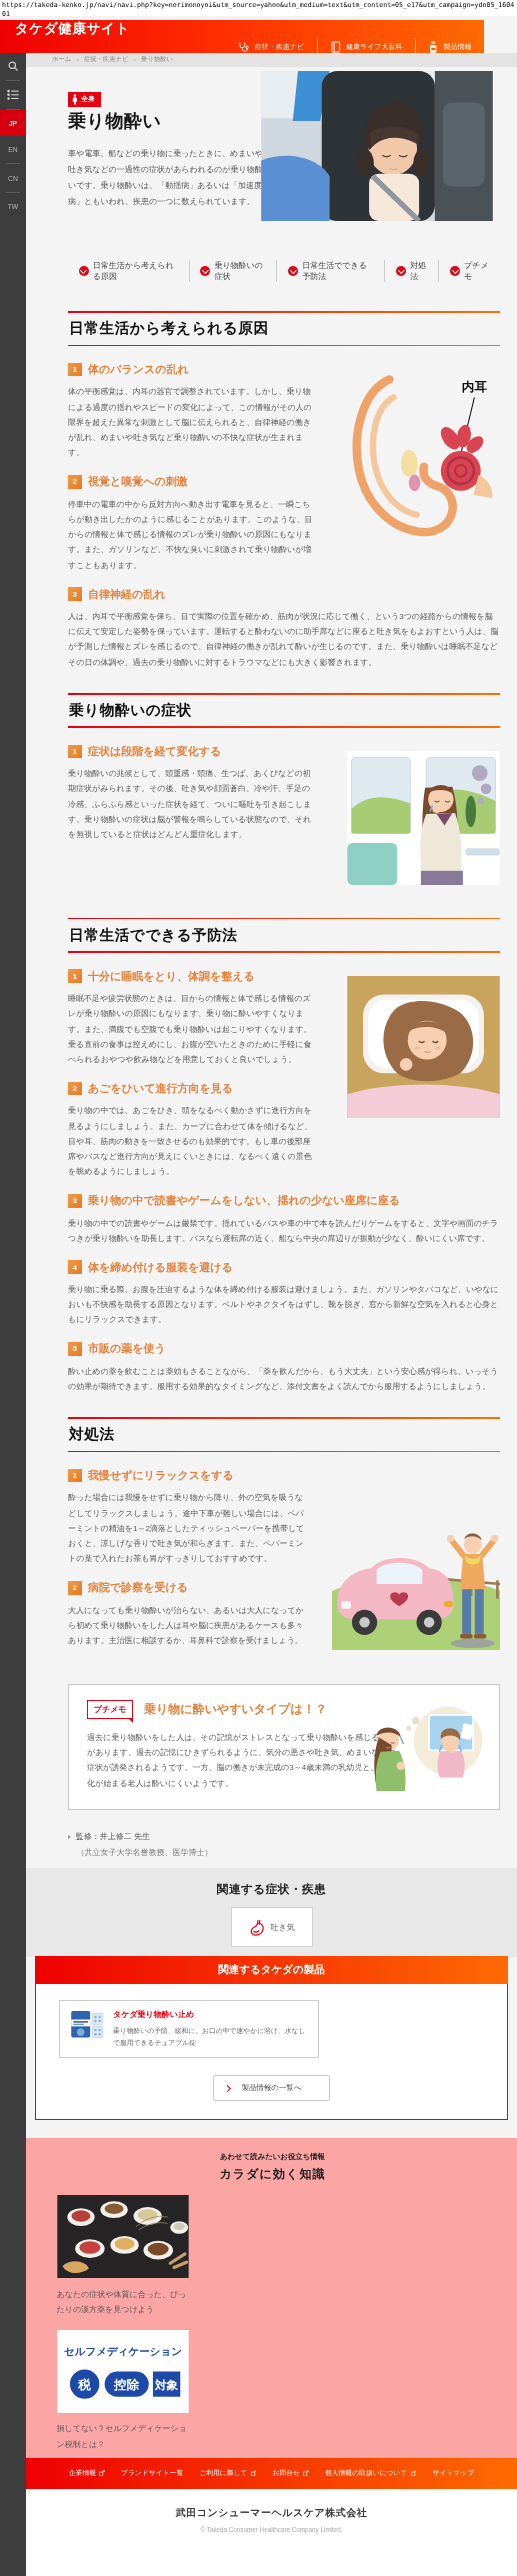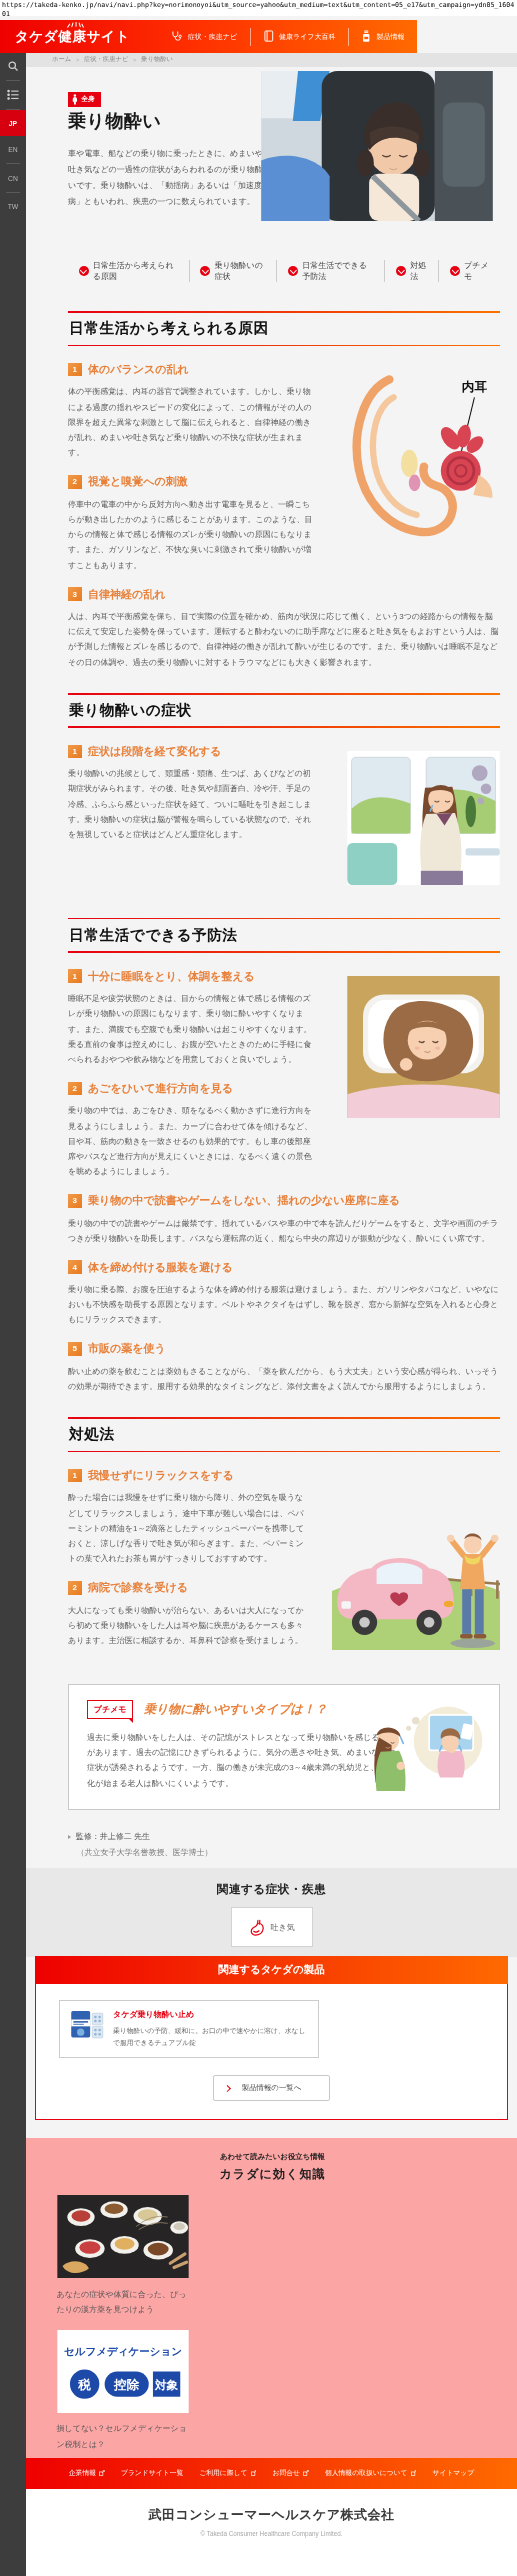--- a/index.html
+++ b/index.html
@@ -5,22 +5,22 @@
   html,body{margin:0;padding:0;}
   body{font-family:"Liberation Sans","DejaVu Sans",sans-serif;background:#fff;}
   .page{position:relative;width:517px;height:2576px;background:#f4f4f4;overflow:hidden;}
 
   
   .urlbar{position:absolute;top:0;left:0;width:517px;height:16px;background:#fff;
     font-family:"DejaVu Sans Mono","Liberation Mono",monospace;font-size:6.6px;color:#000;
     line-height:9px;word-break:break-all;padding:1.1px 2.1px;box-sizing:border-box;}
 
   
-  .header{position:absolute;top:20px;left:0;width:417px;height:33px;
-    background:linear-gradient(90deg,#ee0000,#ff2e00 45%,#ff6a00);display:flex;align-items:center;}
+  .header{position:absolute;top:20px;left:0;width:484px;height:33px;
+    background:linear-gradient(90deg,#ee0000,#ff2e00 45%,#ff6a00);display:flex;align-items:flex-start;flex-direction:column;}
   .logo{color:#fff;font-size:13.7px;font-weight:bold;letter-spacing:0.5px;margin-left:14.7px;position:relative;}
   .logo svg{position:absolute;top:-5.8px;left:51px;}
   .hnav{margin-left:auto;display:flex;align-items:center;height:100%;}
   .hnav-item{display:flex;align-items:center;gap:4.7px;color:#fff;font-size:7px;padding:0 12.6px;cursor:pointer;}
   .hsep{width:0.5px;height:18px;background:rgba(255,255,255,.55);}
 
   
   .breadcrumb{position:absolute;top:53px;left:26px;width:491px;height:13.7px;background:#e3e3e3;
     display:flex;align-items:center;gap:4.7px;padding-left:26px;box-sizing:border-box;
     font-size:6.3px;color:#888;}
@@ -66,21 +66,21 @@
   .sub p{margin:7.4px 0 0 0;font-size:8px;line-height:15.3px;color:#595959;}
   .sub p.narrow{max-width:247px;}
   .clear{clear:both;}
 
   
   .memo{margin-top:25px;border:0.5px solid #c9c9c9;background:#fff;padding:14.7px 18px;min-height:95px;position:relative;}
   .memo-badge{display:inline-block;border:1.1px solid #e60012;color:#e60012;font-size:8px;font-weight:bold;
     padding:3.2px 5.8px;position:relative;vertical-align:middle;}
   .memo-badge::after{content:'';position:absolute;right:-1.1px;bottom:-5.3px;
     border:2.6px solid transparent;border-top-color:#e60012;border-right-color:#e60012;}
-  .memo-title{display:inline-block;margin-left:8.4px;font-size:12px;font-weight:bold;color:#e8813b;vertical-align:middle;font-style:italic;}
+  .memo-title{display:inline-block;margin-left:8.4px;font-size:12px;font-weight:bold;color:#e8813b;vertical-align:middle;}
   .memo-body{margin:10.5px 0 0;font-size:8px;line-height:15.3px;color:#595959;max-width:316px;}
   .memo-img{position:absolute;top:13.7px;right:14.7px;}
 
   .supervisor{margin-top:19px;font-size:8px;line-height:16px;color:#555;}
   .tri{display:inline-block;width:0;height:0;border-left:3.7px solid #999;border-top:2.6px solid transparent;
     border-bottom:2.6px solid transparent;margin-right:4.7px;}
   .supervisor .l2{margin-left:8.4px;color:#777;}
 
   
   .band-symptoms{position:absolute;top:1868px;left:26px;width:491px;height:89px;background:#e8e8e8;text-align:center;}
@@ -110,21 +110,21 @@
   .useful h2{text-align:center;font-size:12px;color:#222;margin:4.2px 0 0;letter-spacing:1.1px;}
   .u-cards{margin-left:30.5px;}
   .u-card{width:132px;margin-top:12.6px;cursor:pointer;}
   .u-card .cap{margin-top:6.3px;font-size:8px;line-height:15.3px;color:#555;}
 
   
   .footer-nav{position:absolute;top:2458px;left:26px;width:491px;height:30.5px;
     background:linear-gradient(90deg,#ee0000,#ff6a00);display:flex;align-items:center;justify-content:center;}
   .fn-item{display:flex;align-items:center;gap:3.2px;color:#fff;font-size:6.8px;padding:0 8px;cursor:pointer;}
   .footer-white{position:absolute;top:2489px;left:26px;width:491px;height:87px;background:#fff;text-align:center;}
-  .company{margin-top:17px;font-size:13px;font-weight:bold;color:#3a3a3a;letter-spacing:0.5px;}
+  .company{margin-top:17px;font-size:10px;font-weight:bold;color:#3a3a3a;letter-spacing:0.5px;}
   .copyright{margin-top:6.3px;font-size:6.3px;color:#a8a8a8;}
 </style>
 </head>
 <body>
 
 <div class="page">
 
   <div class="urlbar">https://takeda-kenko.jp/navi/navi.php?key=norimonoyoi&amp;utm_source=yahoo&amp;utm_medium=text&amp;utm_content=05_e17&amp;utm_campaign=ydn05_160401</div>
 
   <div class="header">

